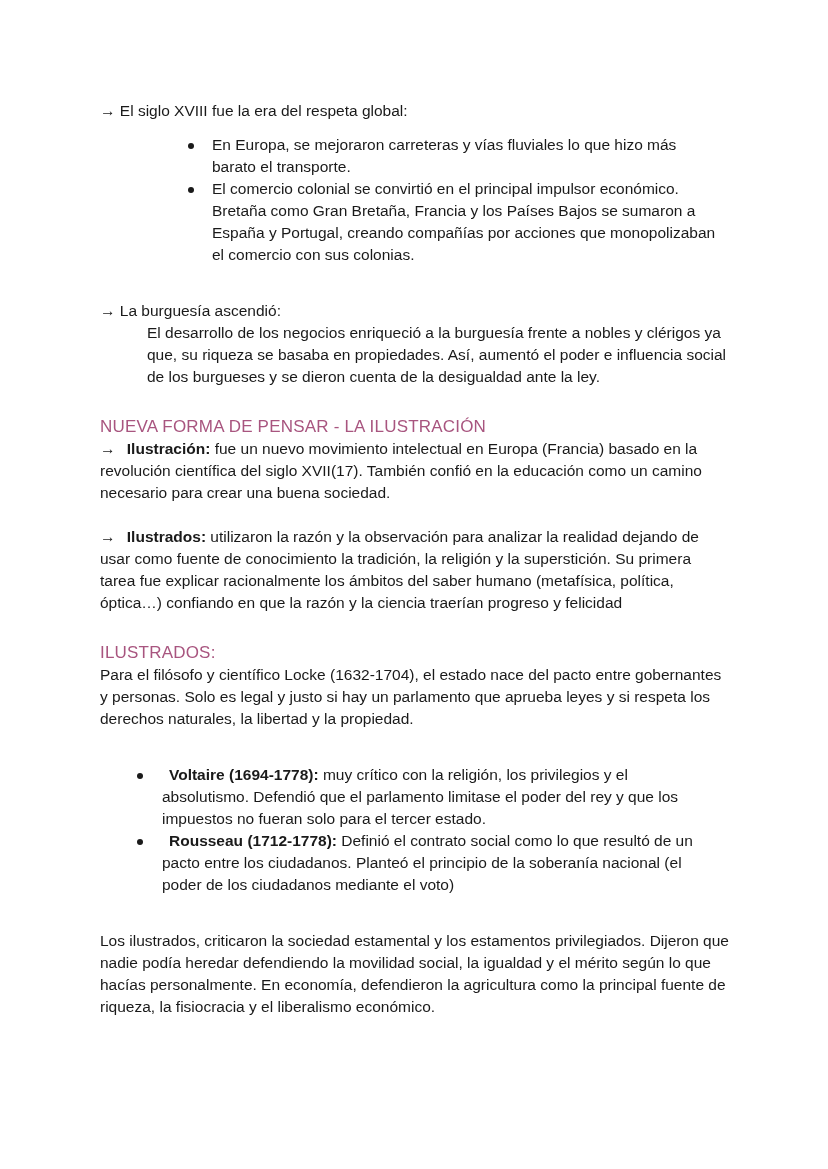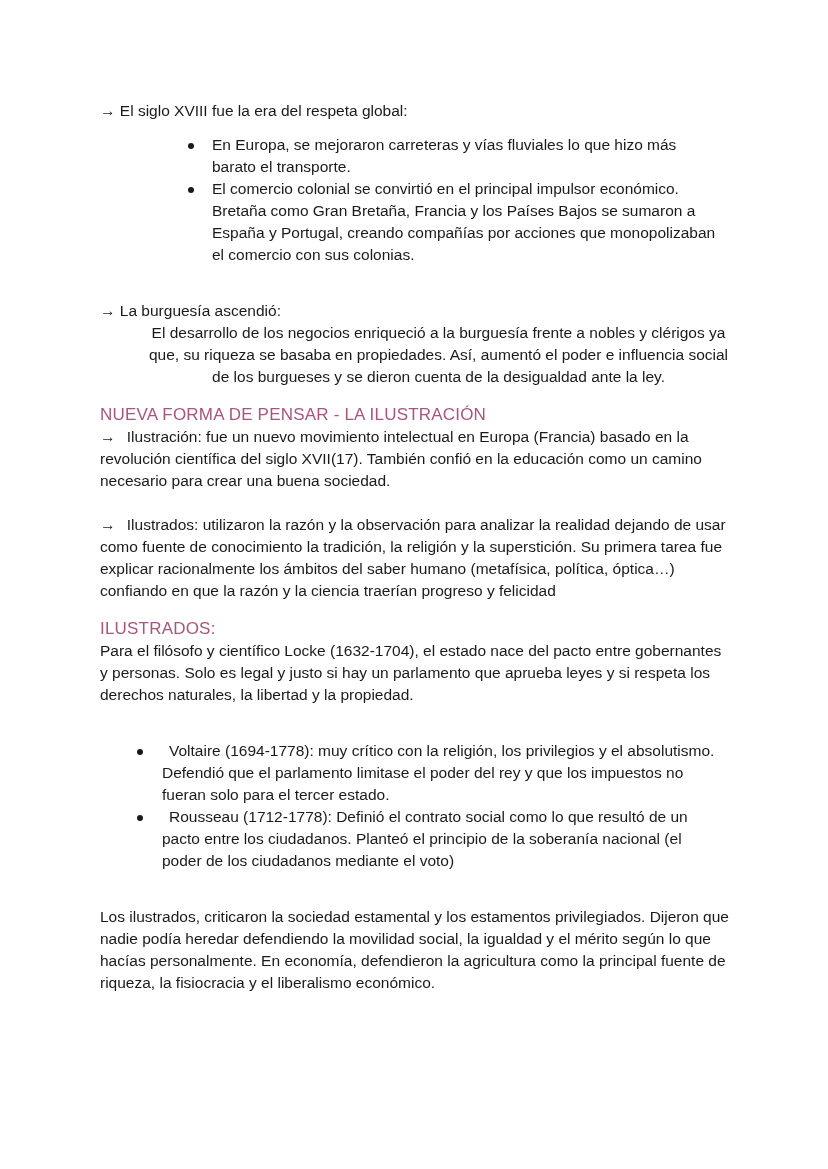--- a/index.html
+++ b/index.html
@@ -45,23 +45,23 @@
     .lvl2 { padding-left: 100px; }
     .lvl2 .dot { left: -24px; }
     .lvl1 { padding-left: 50px; }
     .lvl1 .dot { left: -25px; }
     .indent-block { padding-left: 48px; }
     .gap { height: 22px; }
     .heading {
       color: #a8557f;
       font-size: 17px;
       letter-spacing: 0.2px;
-      margin-top: 4px;
+      margin-top: 16px;
     }
-    b { font-weight: normal; padding-left: 7px; }
+    b { font-weight: bold; padding-left: 7px; }
   </style>
 </head>
 <body>
 
 <div class="page">
 
   <p class="arrow-line">→ El siglo XVIII fue la era del respeta global:</p>
   <ul class="bullets lvl2">
     <li>
       <span class="dot"></span>
@@ -69,21 +69,21 @@
     </li>
     <li>
       <span class="dot"></span>
       <span>El comercio colonial se convirtió en el principal impulsor económico. Bretaña como Gran Bretaña, Francia y los Países Bajos se sumaron a España y Portugal, creando compañías por acciones que monopolizaban el comercio con sus colonias.</span>
     </li>
   </ul>
 
   <div class="gap"></div>
 
   <p class="arrow-line">→ La burguesía ascendió:</p>
-  <p class="indent-block" style="padding-left:47px;text-align:center;">El desarrollo de los negocios enriqueció a la burguesía frente a nobles y clérigos ya que, su riqueza se basaba en propiedades. Así, aumentó el poder e influencia social de los burgueses y se dieron cuenta de la desigualdad ante la ley.</p>
+  <p class="indent-block" style="padding-left:47px;">El desarrollo de los negocios enriqueció a la burguesía frente a nobles y clérigos ya que, su riqueza se basaba en propiedades. Así, aumentó el poder e influencia social de los burgueses y se dieron cuenta de la desigualdad ante la ley.</p>
 
   <div class="gap" style="height:12px;"></div>
 
   <p class="heading">NUEVA FORMA DE PENSAR - LA ILUSTRACIÓN</p>
   <p>
     <span>→ </span><b>Ilustración:</b><span> fue un nuevo movimiento intelectual en Europa (Francia) basado en la revolución científica del siglo XVII(17). También confió en la educación como un camino necesario para crear una buena sociedad.</span>
   </p>
 
   <div class="gap"></div>
 

